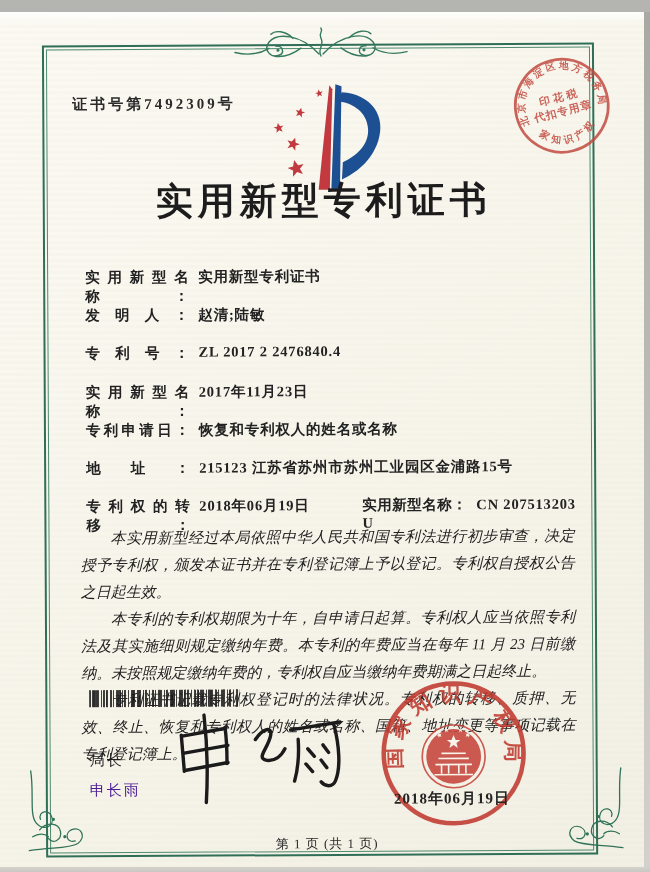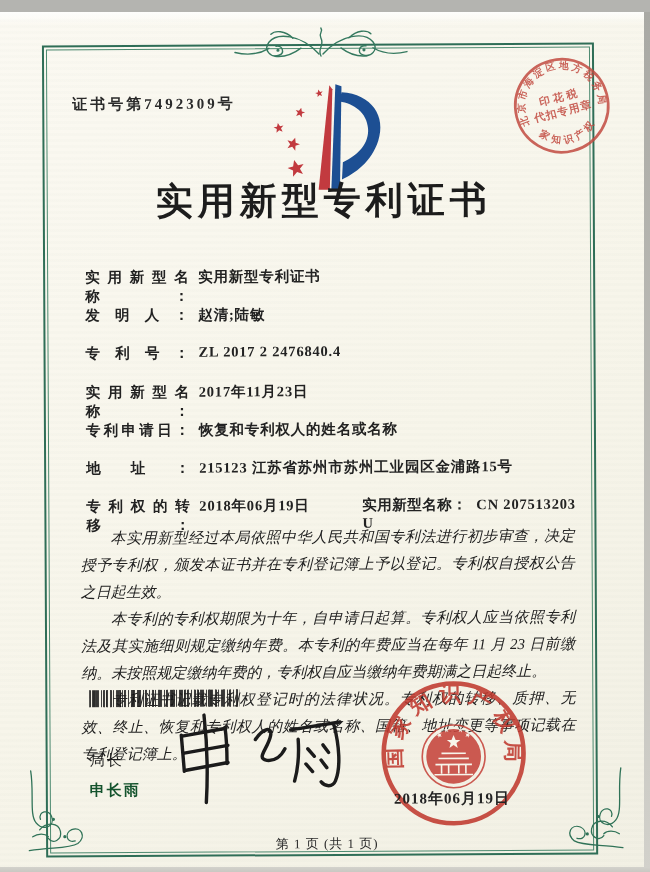--- a/index.html
+++ b/index.html
@@ -57,21 +57,21 @@
   .paras p{margin:0;text-indent:2em;}
   .barcode{
     position:absolute;left:88px;top:677px;width:150px;height:17px;
     background:
       repeating-linear-gradient(90deg,#262626 0 1px,rgba(0,0,0,0) 1px 3px),
       repeating-linear-gradient(90deg,#1e1e1e 0 2px,rgba(0,0,0,0) 2px 7px),
       repeating-linear-gradient(90deg,rgba(0,0,0,0) 0 4px,#111 4px 6px,rgba(0,0,0,0) 6px 13px);
     opacity:.88;
   }
   .signer-title{position:absolute;left:88px;top:738px;font-size:15px;font-weight:400;color:#1e1e1e;letter-spacing:2px;}
-  .signer-name{position:absolute;left:88px;top:768px;font-size:15px;font-weight:700;color:#14532d;letter-spacing:2px;}
+  .signer-name{position:absolute;left:88px;top:768px;font-size:15px;font-weight:400;color:#4c1d95;letter-spacing:2px;}
   .sig{position:absolute;left:156px;top:694px;}
   .seal{position:absolute;left:376px;top:666px;}
   .seal-date{
     position:absolute;left:392px;top:778px;font-size:15px;font-weight:700;
     color:#242424;letter-spacing:1px;z-index:5;
   }
   .footer{
     position:absolute;left:0;top:823px;width:650px;text-align:center;
     font-size:13px;color:#2b2b2b;letter-spacing:1px;
   }

